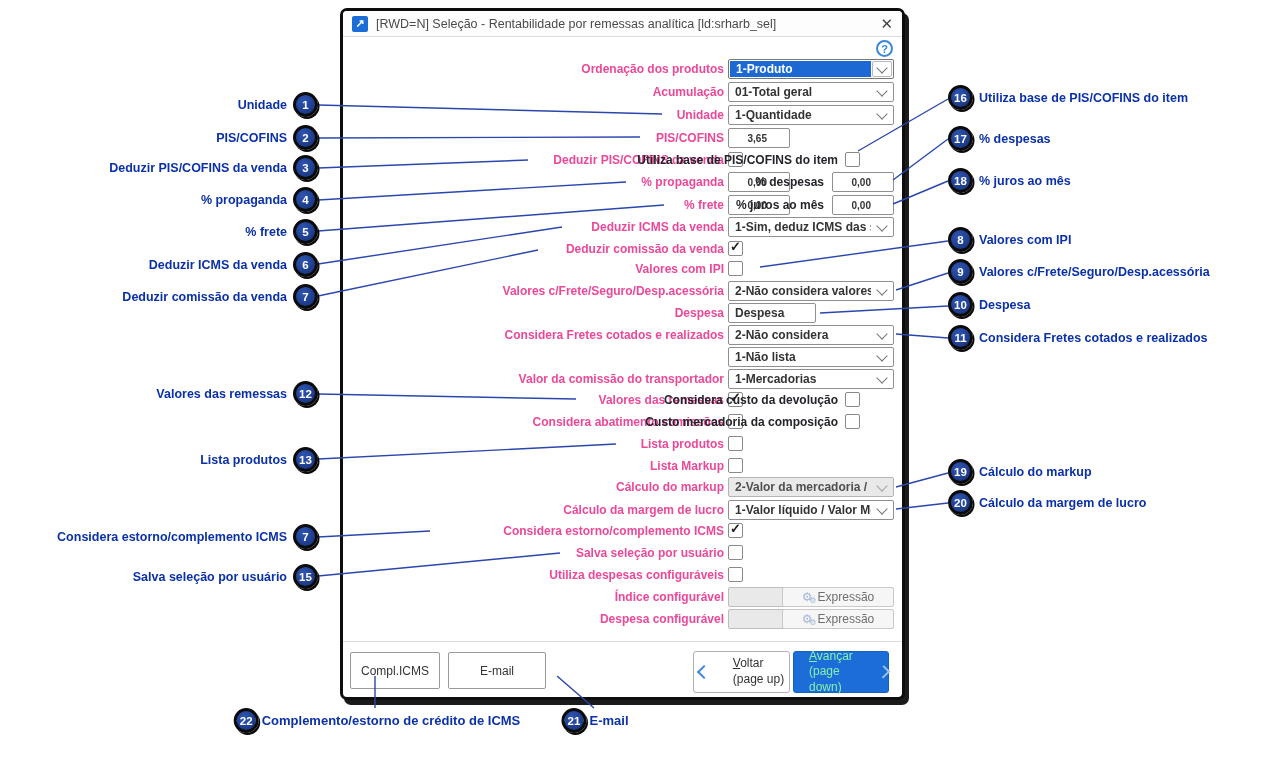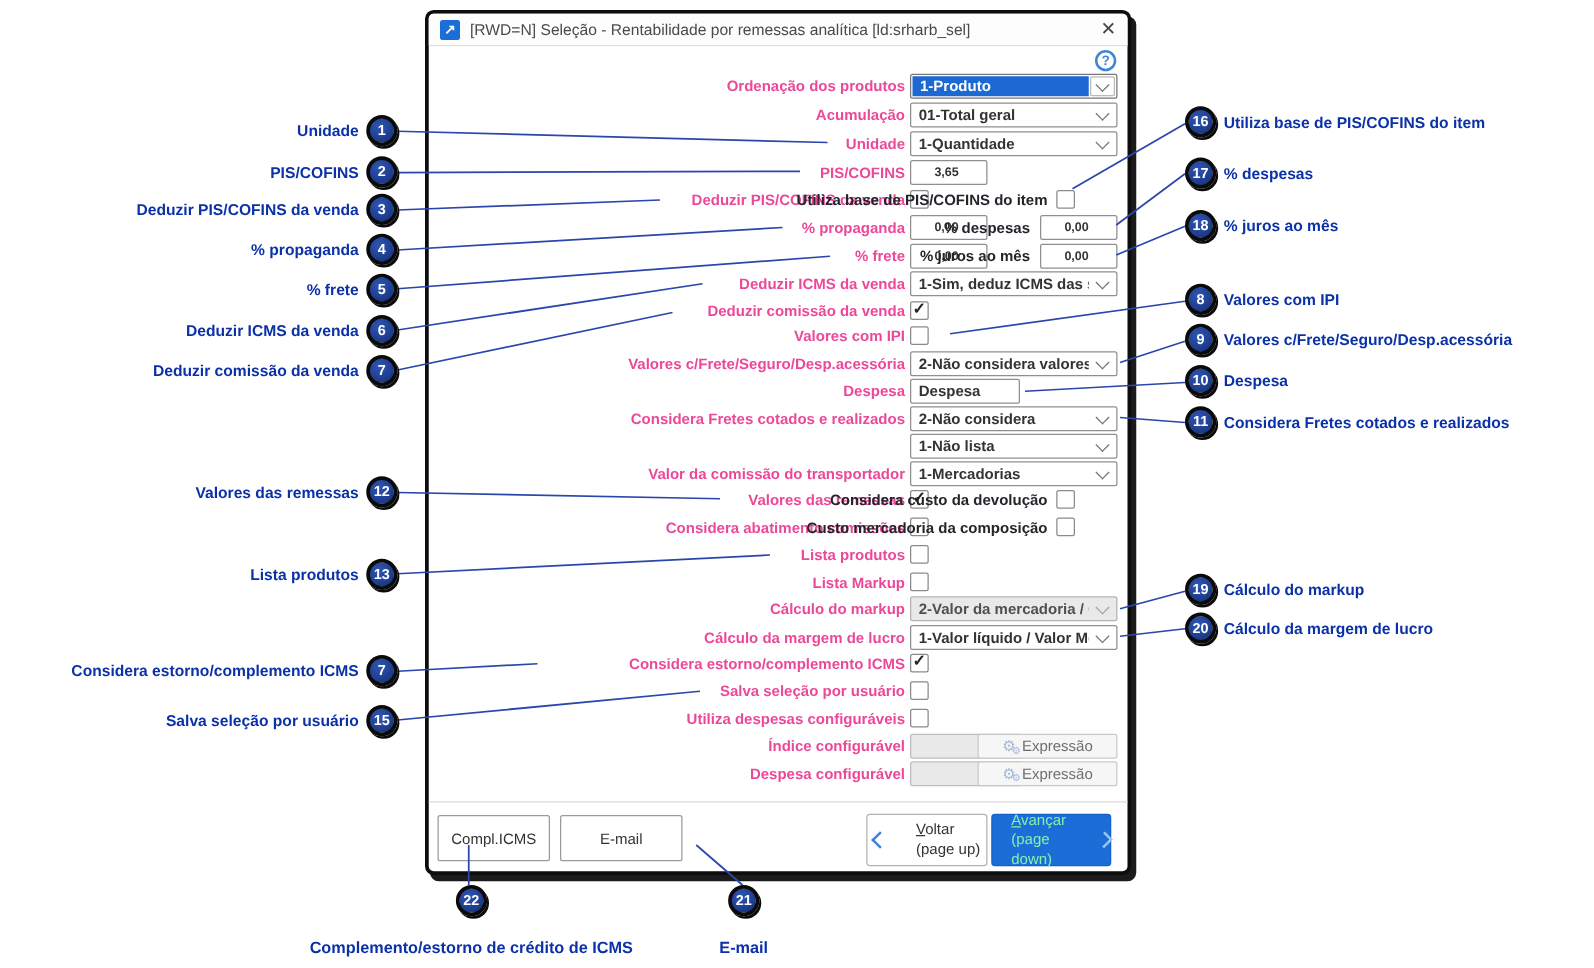--- a/index.html
+++ b/index.html
@@ -81,21 +81,21 @@
   .chev-l{width:8px;height:8px;border-left:2px solid #3d85da;border-bottom:2px solid #3d85da;
           transform:rotate(45deg);}
   .chev-r{width:8px;height:8px;border-right:2px solid #9cc3f0;border-top:2px solid #9cc3f0;
           transform:rotate(45deg);}
 
   
   .overlay{position:absolute;left:0;top:0;z-index:50;pointer-events:none;}
   .ann{position:absolute;display:flex;align-items:center;gap:6px;z-index:60;}
   .ann-left{right:957px;}
   .ann-right{left:948px;}
-  .ann-col{flex-direction:column;gap:17px;transform:translateX(-50%);}
+  .ann-col{flex-direction:row;gap:3px;transform:translateX(-50%);}
   .badge{width:25px;height:25px;border-radius:50%;flex:0 0 auto;
          background:radial-gradient(circle at 38% 32%, #2f55b4, #132e74);
          border:3px solid #0a0a0a;box-shadow:1.5px 2px 0 #0a0a0a;color:#fff;font-size:11.5px;
          font-weight:bold;font-style:normal;display:flex;align-items:center;justify-content:center;
          box-sizing:border-box;}
   .badge i{font-style:normal;}
   .ann-label{font-weight:bold;font-size:12.5px;color:#0b31a8;white-space:nowrap;}
   .ann-col .ann-label{font-size:13px;}
 </style>
 </head>

